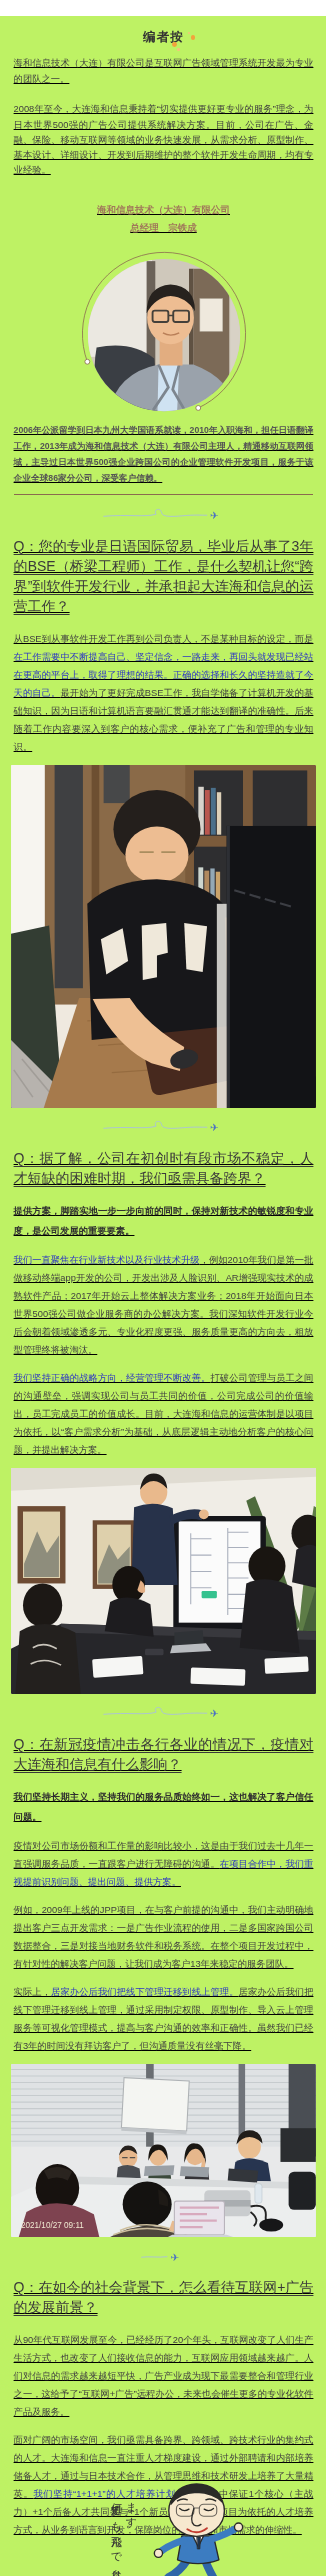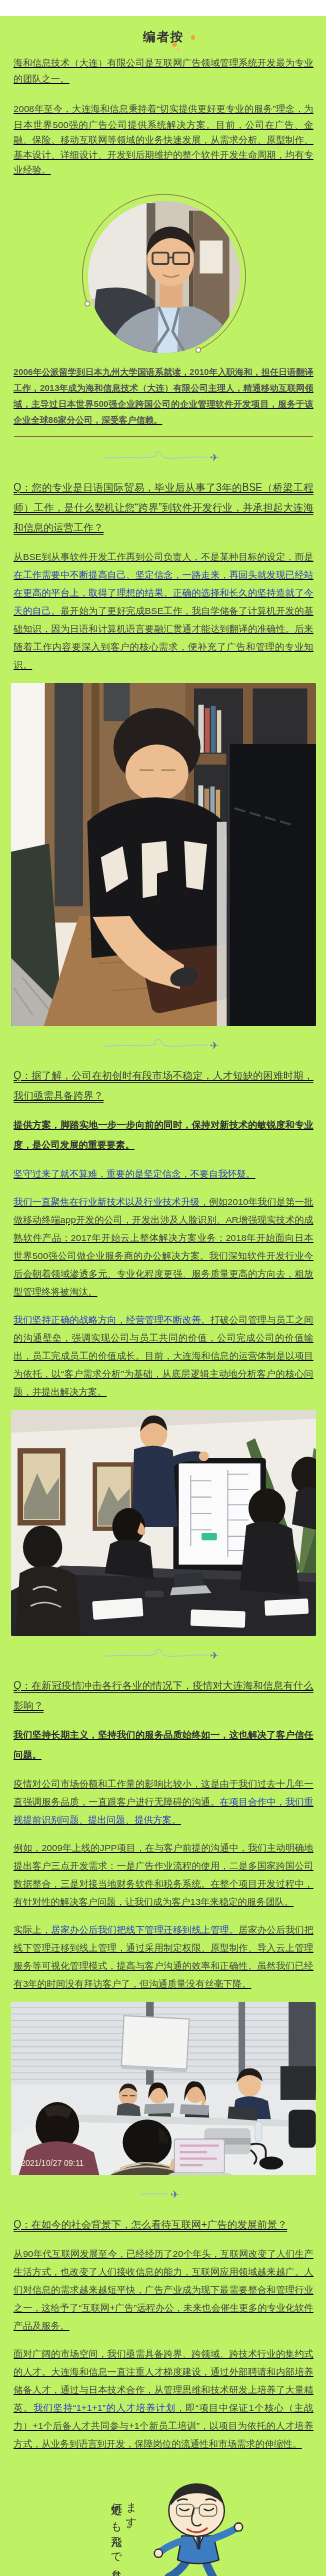--- a/index.html
+++ b/index.html
@@ -13,21 +13,21 @@
   .dot.d2{width:2.7px;height:2.7px;left:-7px;top:7.6px;background:#f6c37a;}
   .dot.d3{width:4.4px;height:4.4px;right:-11px;bottom:1.1px;}
   .dot.d4{width:2.2px;height:2.2px;right:-6px;bottom:6.5px;background:#f6c37a;}
   .intro{font-size:9.3px;line-height:15.3px;color:#3f3f3f;text-align:justify;margin-top:7.6px;}
   .intro.second{margin-top:15.3px;}
   .company{margin-top:22px;text-align:center;font-size:9.5px;font-weight:bold;color:#a0785a;line-height:18px;}
   .portrait-wrap{margin-top:9.8px;display:flex;justify-content:center;height:174px;}
   .bio{margin-top:1.1px;font-size:8.7px;line-height:16px;font-weight:bold;color:#545454;text-align:justify;}
   .rule{border:none;border-top:1.1px solid #8a6b4e;margin:4.4px 13.6px 0;}
   .divider{margin-top:9.8px;height:17.4px;display:flex;justify-content:center;align-items:center;}
-  .q{font-size:10px;line-height:20px;color:#3a3a3a;text-align:justify;margin-top:13px;
+  .q{font-size:14px;line-height:20px;color:#3a3a3a;text-align:justify;margin-top:13px;
      text-decoration:underline;text-underline-offset:3.3px;text-decoration-thickness:0.5px;}
   .lead{font-size:9.3px;line-height:19.6px;font-weight:bold;color:#2f2f2f;text-align:justify;margin-top:6.5px;}
   .para{font-size:9.3px;line-height:18px;color:#3f3f3f;text-align:justify;margin-top:9.8px;}
   .blue{color:#2b34c4;}
   .photo{display:block;margin:5.4px auto 0;border-radius:1.1px;}
   .cartoon-wrap{position:absolute;top:2462px;left:103px;width:142px;height:114px;}
   .cartoon-caption{position:absolute;left:4.4px;top:16.3px;height:97px;writing-mode:vertical-lr;
       font-size:11px;color:#333;letter-spacing:2.2px;font-family:"DejaVu Sans",sans-serif;}
   .cartoon-svg{position:absolute;left:32px;top:0;}
   svg text{font-family:"Liberation Sans",sans-serif;}
@@ -42,20 +42,24 @@
       <span class="dot d1"></span>
       <span class="dot d2"></span>
       <span class="dot d3"></span>
       <span class="dot d4"></span>
     </span>
   </div>
 
   <p class="intro tx">海和信息技术（大连）有限公司是互联网广告领域管理系统开发最为专业的团队之一。</p>
   <p class="intro second tx">2008年至今，大连海和信息秉持着“切实提供更好更专业的服务”理念，为日本世界500强的广告公司提供系统解决方案。目前，公司在广告、金融、保险、移动互联网等领域的业务快速发展，从需求分析、原型制作、基本设计、详细设计、开发到后期维护的整个软件开发生命周期，均有专业经验。</p>
 
+  <div class="company">
+    <div>海和信息技术（大连）有限公司</div>
+    <div>总经理　宗铁成</div>
+  </div>
 
   <div class="portrait-wrap">
     <svg width="174" height="174" viewBox="0 0 320 320">
       <defs>
           <clipPath id="pc">
             <circle cx="160" cy="162" r="140"></circle>
           </clipPath>
         </defs>
       <g clip-path="url(#pc)">
         <rect x="20" y="22" width="280" height="280" fill="#cfc8bb"></rect>
@@ -143,21 +147,20 @@
 
   <div class="divider">
     <svg width="128" height="16.3" viewBox="0 0 235 30">
       <path d="M6 19 C 50 15, 85 21, 103 15 C 97 5, 112 3, 113 12 C 114 20, 130 20, 152 18 C 172 16, 186 17, 197 17" stroke="#a9bedf" fill="none" stroke-width="1.6"></path>
       <text x="202" y="24" font-size="19" fill="#4a70c4">✈</text>
     </svg>
   </div>
 
   <p class="q tx">Q：据了解，公司在初创时有段市场不稳定，人才短缺的困难时期，我们亟需具备跨界？</p>
   <p class="lead tx">提供方案，脚踏实地一步一步向前的同时，保持对新技术的敏锐度和专业度，是公司发展的重要要素。</p>
-  <p class="para tx blue">坚守过来了就不算难，重要的是坚定信念，不要自我怀疑。</p>
   <p class="para tx"><span class="blue">我们一直聚焦在行业新技术以及行业技术升级</span><span>，例如2010年我们是第一批做移动终端app开发的公司，开发出涉及人脸识别、AR增强现实技术的成熟软件产品；2017年开始云上整体解决方案业务；2018年开始面向日本世界500强公司做企业服务商的办公解决方案。我们深知软件开发行业今后会朝着领域渗透多元、专业化程度更强、服务质量更高的方向去，粗放型管理终将被淘汰。</span></p>
   <p class="para tx"><span class="blue">我们坚持正确的战略方向，经营管理不断改善。</span><span>打破公司管理与员工之间的沟通壁垒，强调实现公司与员工共同的价值，公司完成公司的价值输出，员工完成员工的价值成长。目前，大连海和信息的运营体制是以项目为依托，以“客户需求分析”为基础，从底层逻辑主动地分析客户的核心问题，并提出解决方案。</span></p>
 
   <svg class="photo" width="305" height="226" viewBox="0 0 560 415">
     <rect width="560" height="415" fill="#f0ede6"></rect>
     <path d="M0 0 L560 0 L560 16 L0 42Z" fill="#e0dcd2"></path>
     <rect x="12" y="70" width="88" height="142" fill="#6e4c34"></rect>
     <rect x="22" y="80" width="68" height="122" fill="#ded0ac"></rect>
     <path d="M24 176 L48 116 L66 156 L88 124 L88 200 L24 200Z" fill="#8e8d7c"></path>
     <rect x="150" y="96" width="78" height="126" fill="#6e4c34"></rect>

